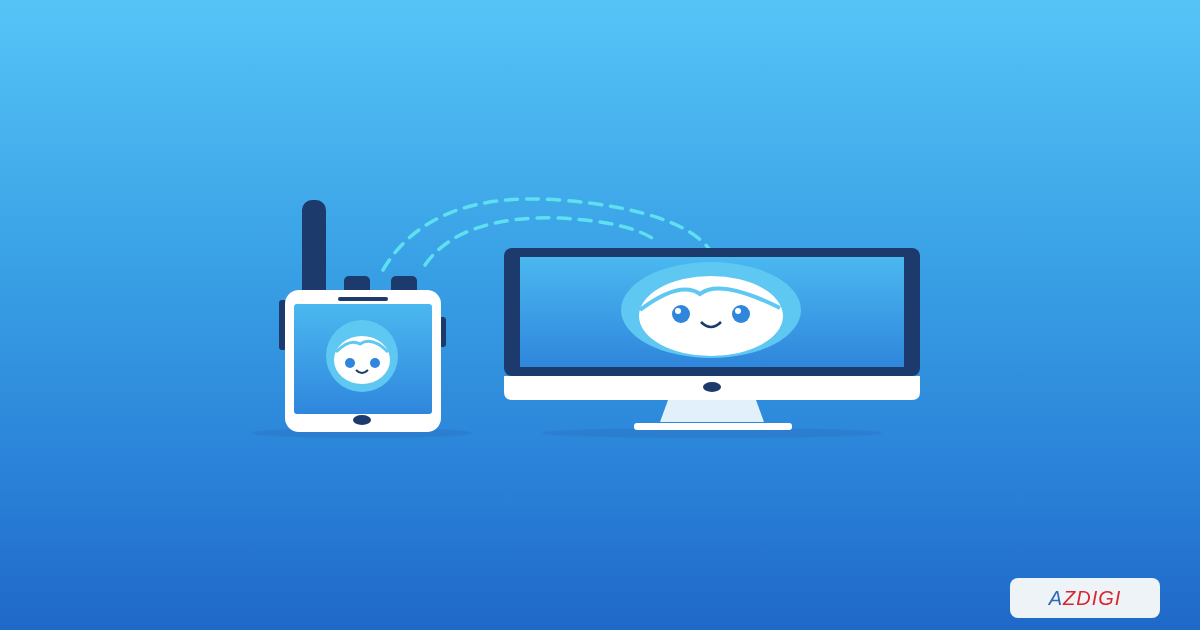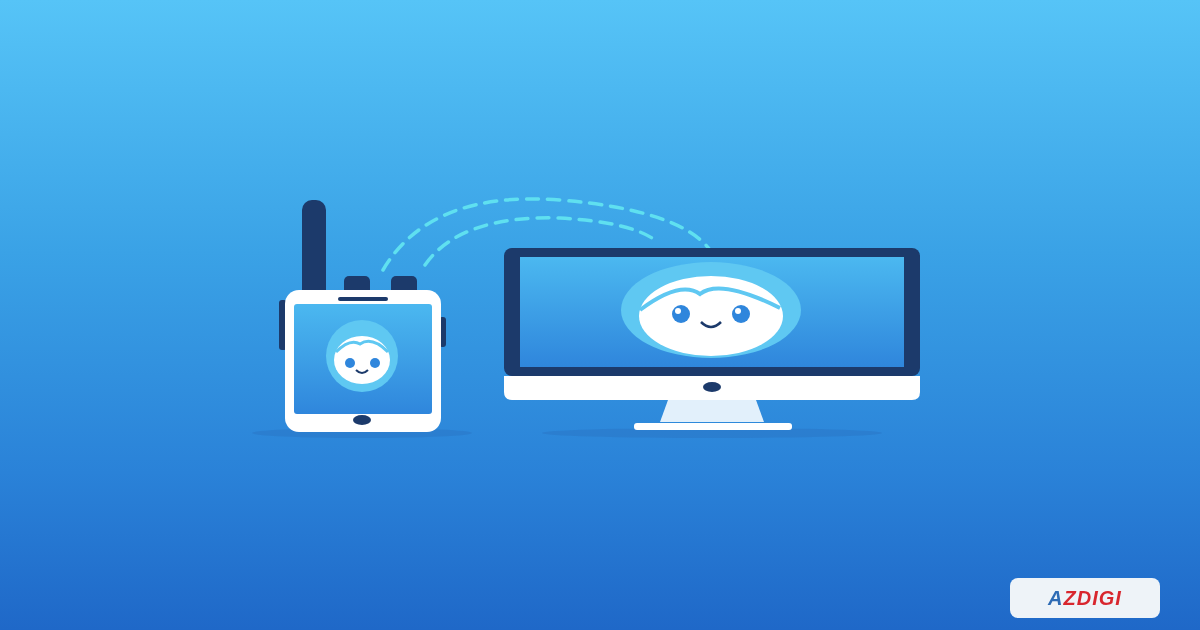--- a/index.html
+++ b/index.html
@@ -3,21 +3,21 @@
 <meta charset="utf-8">
 <style>
   html,body{margin:0;padding:0;}
   body{width:1200px;height:630px;overflow:hidden;position:relative;
     background:linear-gradient(180deg,#56c4f7 0%,#3aa2e6 40%,#2a82d8 75%,#1f68c8 100%);
     font-family:"Liberation Sans",sans-serif;}
   .abs{position:absolute;}
   svg{position:absolute;left:0;top:0;}
   .logo{left:1010px;top:578px;width:150px;height:40px;background:#eef3f8;border-radius:8px;
     display:flex;align-items:center;justify-content:center;}
-  .logo-text{font-weight:bold;font-size:20px;font-style:italic;color:#d8262e;letter-spacing:1px;}
+  .logo-text{font-weight:normal;font-size:20px;font-style:italic;color:#d8262e;letter-spacing:1px;}
   .logo-a{color:#2d6bb5;}
 </style>
 </head>
 <body>
 
 <svg width="1200" height="630" viewBox="0 0 1200 630">
   <defs>
     <linearGradient id="scr" x1="0" y1="0" x2="0" y2="1">
       <stop offset="0" stop-color="#4bb8f0"></stop>
         <stop offset="1" stop-color="#2f86dc"></stop>

